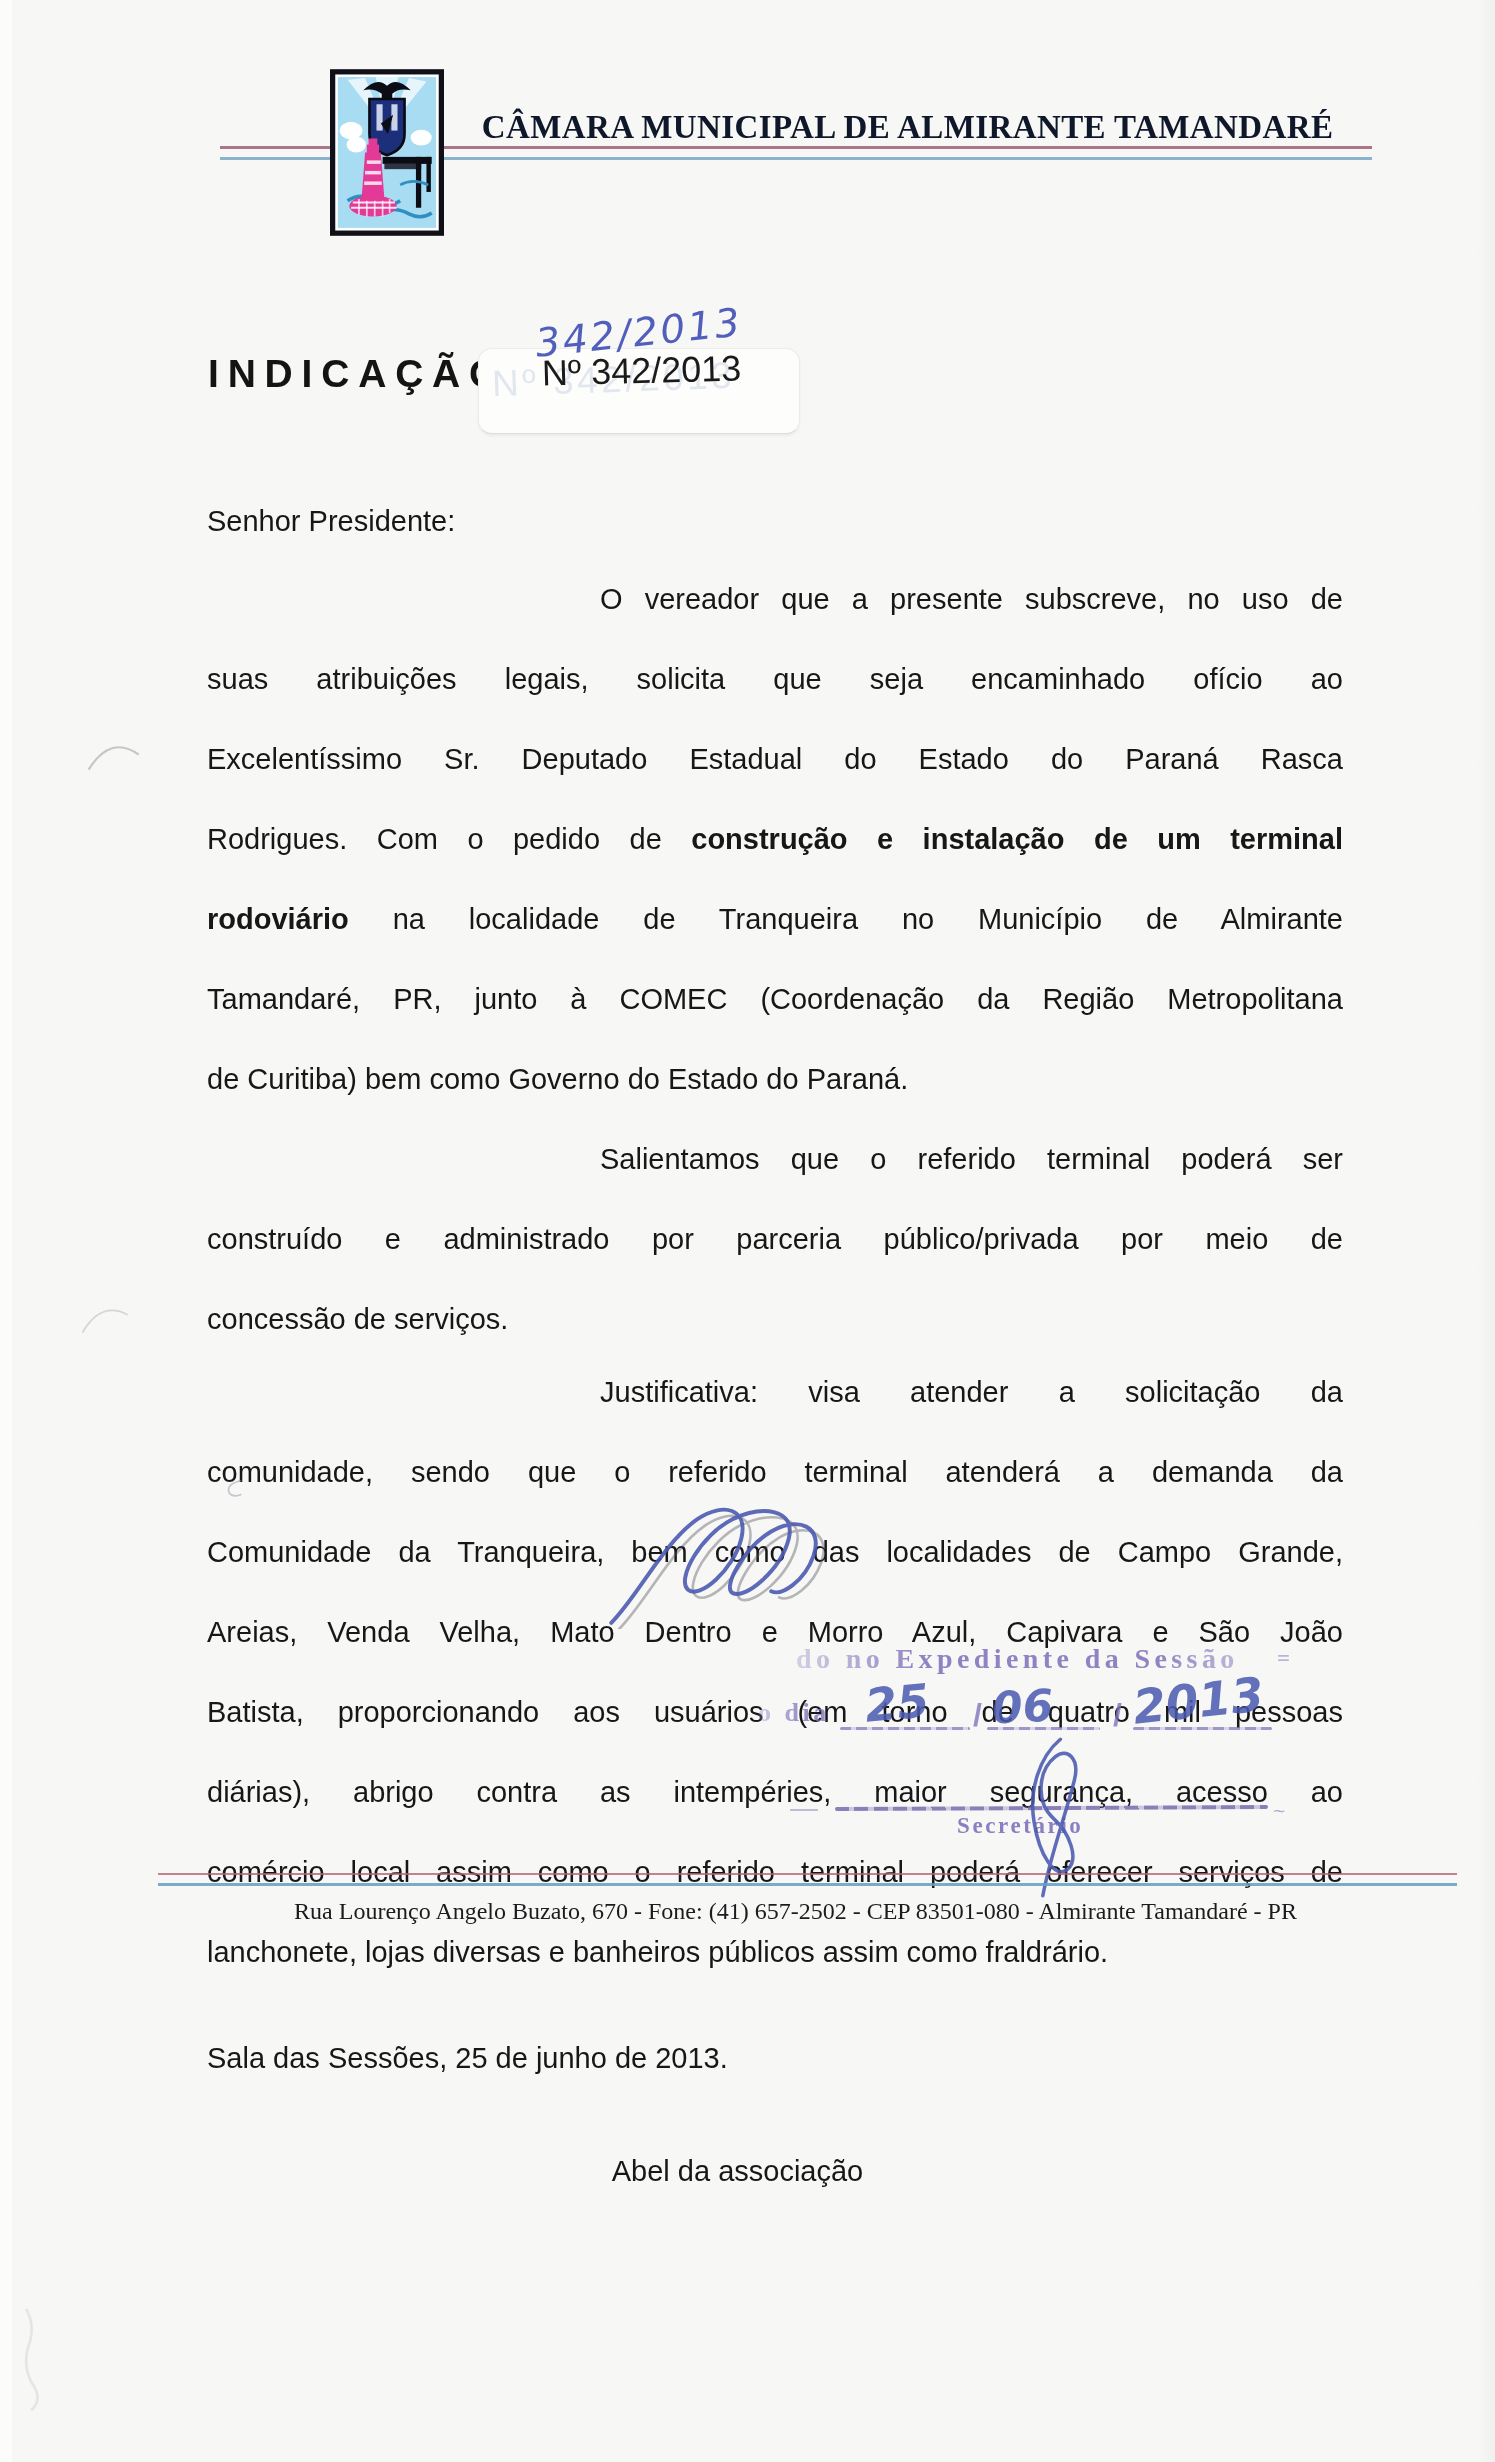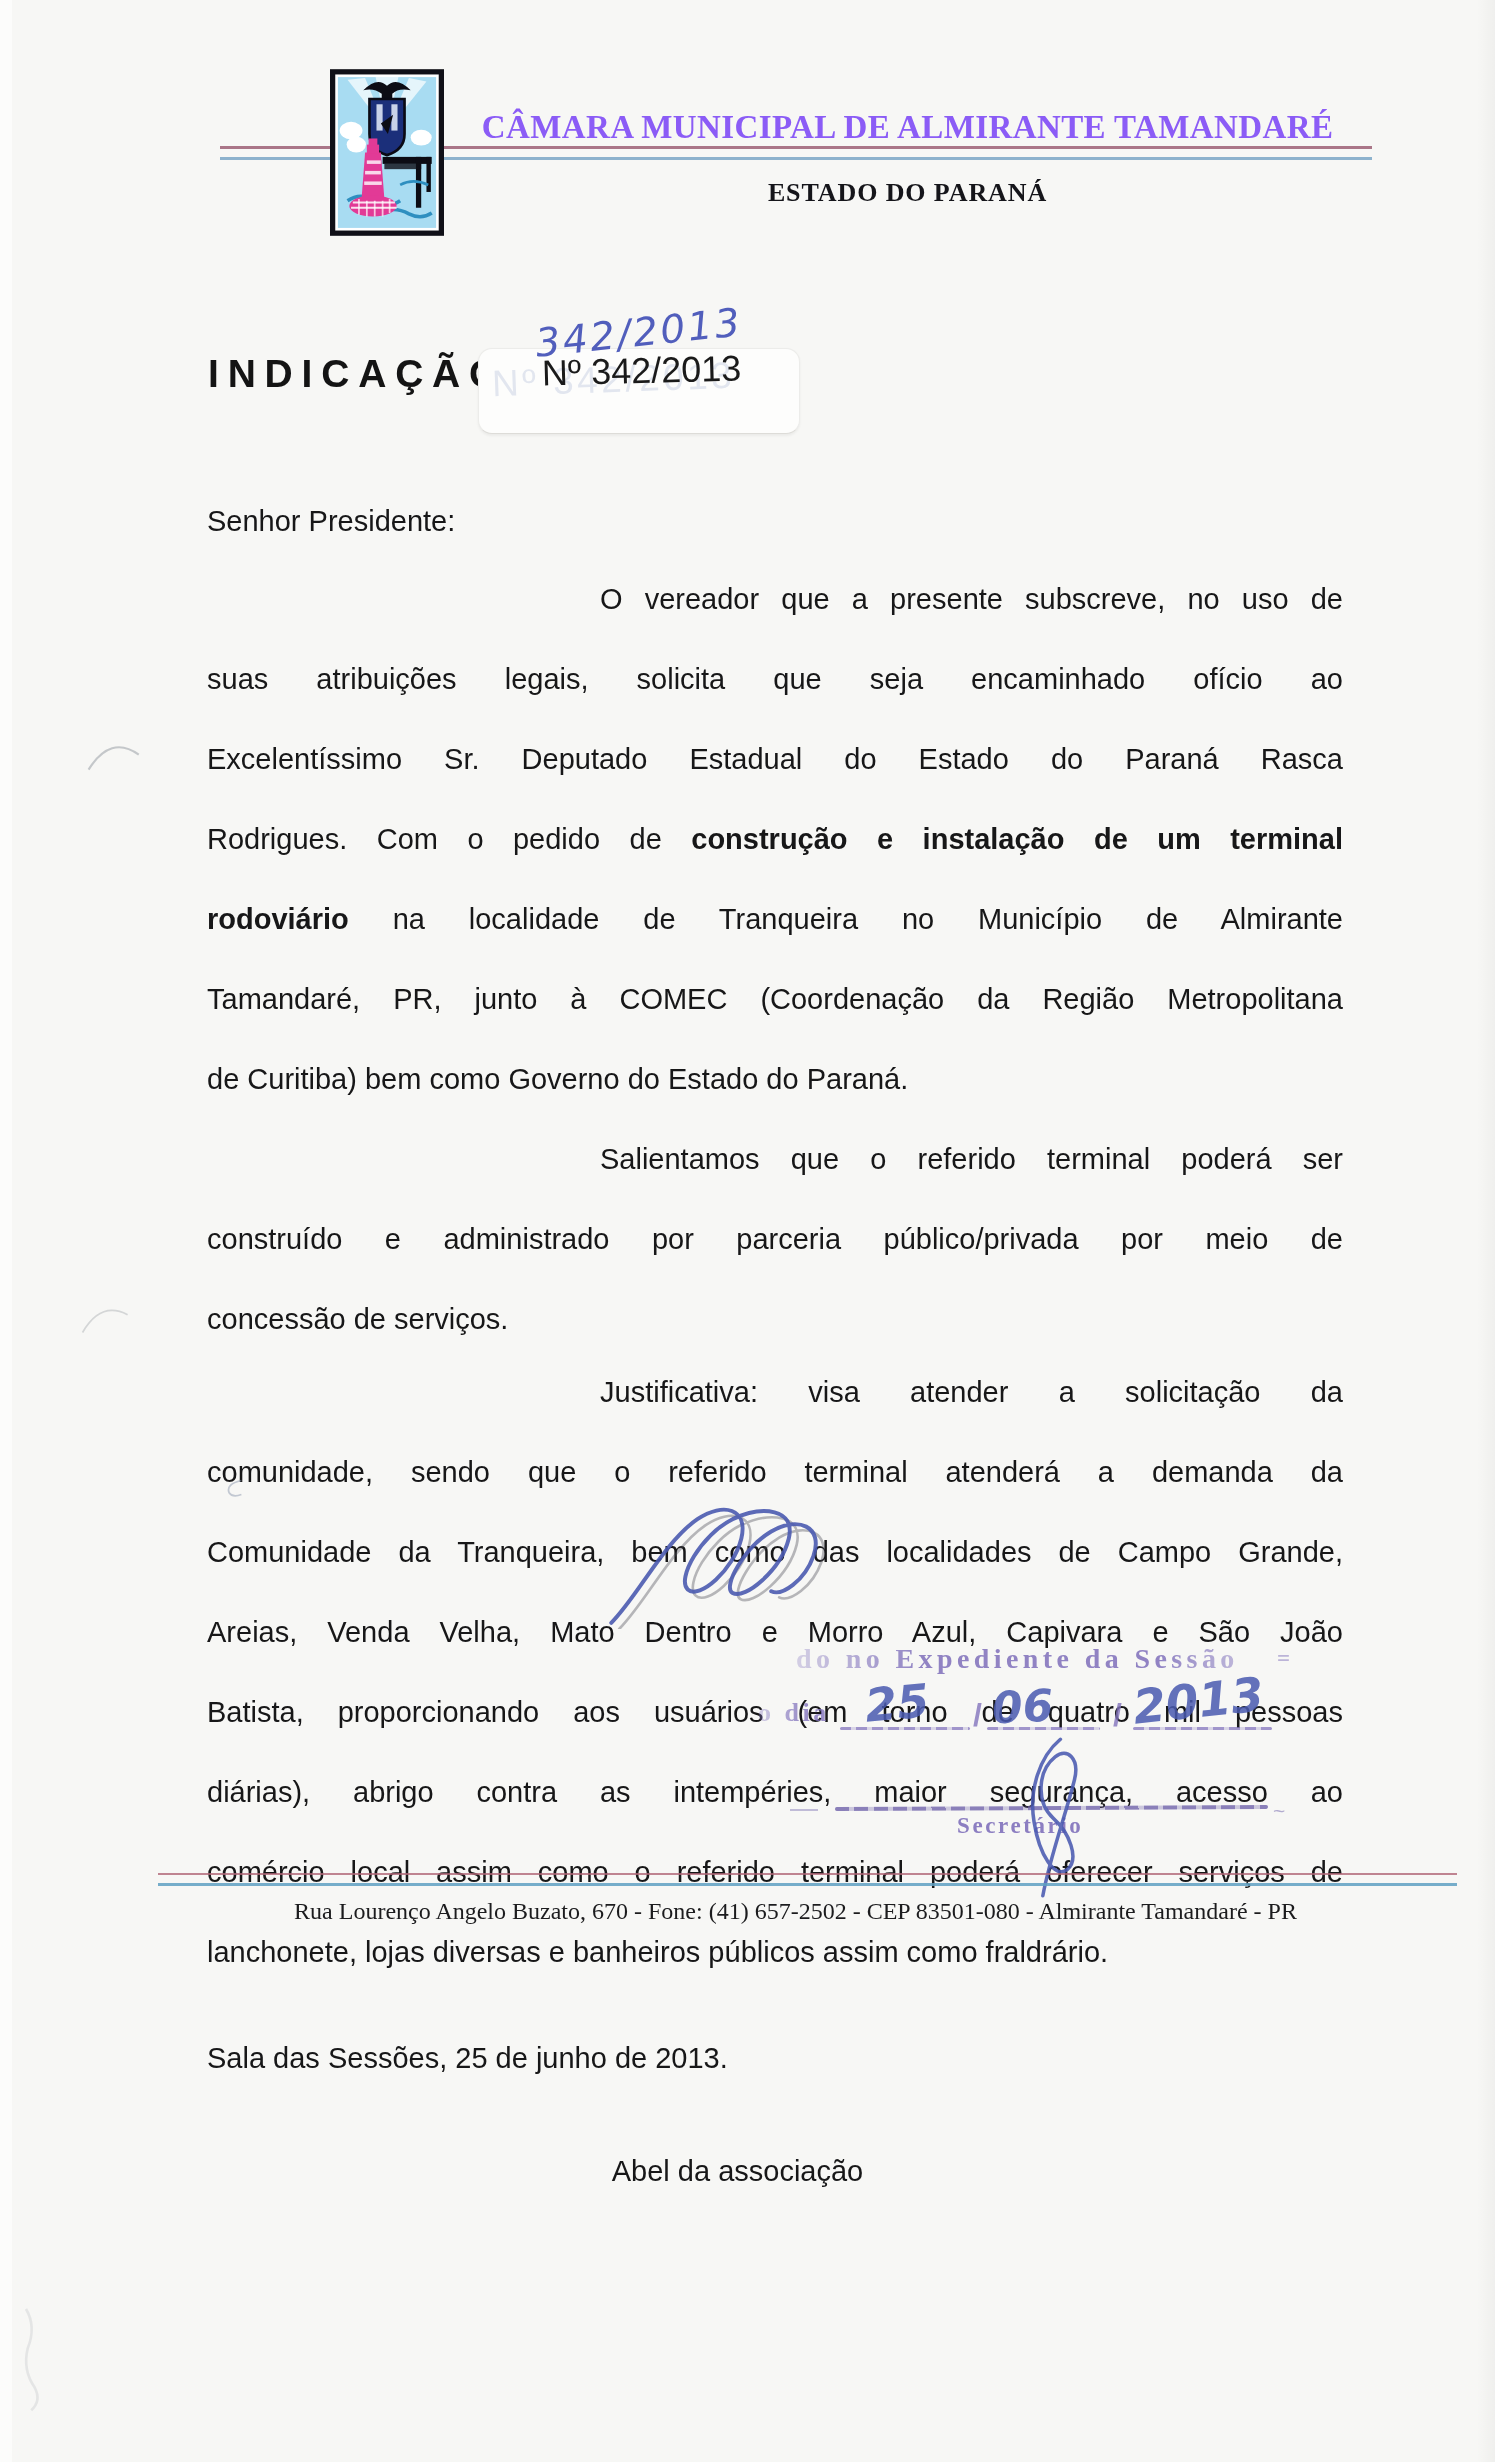--- a/index.html
+++ b/index.html
@@ -4,21 +4,21 @@
 <style>
   html,body{margin:0;padding:0;background:#e9e9e7;}
   .page{position:relative;width:1495px;height:2462px;background:#f7f7f5;overflow:hidden;
         font-family:"Liberation Sans",sans-serif;color:#1b1b1d;}
   .page::before{content:"";position:absolute;left:0;top:0;width:12.3px;height:100%;background:#fcfcfb;}
   .page::after{content:"";position:absolute;right:0;top:0;width:17.6px;height:100%;
         background:linear-gradient(270deg,rgba(0,0,0,.03),rgba(0,0,0,0));pointer-events:none;}
 
   
   .hdr-title{position:absolute;left:443px;top:109px;width:929px;text-align:center;
-        font-family:"Liberation Serif",serif;font-weight:bold;font-size:33px;color:#8b5cf6;
+        font-family:"Liberation Serif",serif;font-weight:bold;font-size:33px;color:#0f172a;
         letter-spacing:0.4px;white-space:nowrap;}
   .hdr-sub{position:absolute;left:443px;top:178px;width:929px;text-align:center;
         font-family:"Liberation Serif",serif;font-weight:bold;font-size:26px;color:#15151a;letter-spacing:0.9px;}
   .rule-top{position:absolute;left:220px;top:146px;width:1152px;height:2.6px;background:var(--rule_top);opacity:.85;}
   .rule-bot{position:absolute;left:220px;top:157px;width:1152px;height:2.6px;background:var(--rule_bottom);opacity:.85;}
   .logo{position:absolute;left:330px;top:69px;width:114px;height:167px;z-index:3;}
 
   
   .doc-label{position:absolute;left:208px;top:352px;font-size:39px;font-weight:600;
         letter-spacing:8.8px;color:#141414;white-space:nowrap;}
@@ -117,21 +117,20 @@
     <rect x="44" y="79" width="10" height="8" fill="#e23a96"></rect>
     <rect x="42" y="104" width="16" height="4" fill="#ffffff" opacity=".8"></rect>
     <rect x="40" y="116" width="18" height="4" fill="#ffffff" opacity=".8"></rect>
     <rect x="39" y="128" width="20" height="4" fill="#ffffff" opacity=".8"></rect>
     <ellipse cx="49" cy="156" rx="27" ry="12" fill="#e23a96"></ellipse>
     <path d="M26 152 L74 152 M24 158 L76 158" stroke="#ffffff" stroke-width="2.5" opacity=".85"></path>
     <path d="M33 148 L33 166 M42 150 L42 168 M51 150 L51 168 M60 150 L60 168 M68 148 L68 164" stroke="#ffffff" stroke-width="2" opacity=".7"></path>
   </svg>
 
   <div class="hdr-title">CÂMARA MUNICIPAL DE ALMIRANTE TAMANDARÉ</div>
-  <div class="hdr-sub">ESTADO DO PARANÁ</div>
 
   <div class="doc-label">INDICAÇÃO</div>
   <div class="sticker"></div>
   <div class="num-ghost">Nº 342/2013</div>
   <div class="num-print">Nº 342/2013</div>
   <div class="num-hand hand">342/2013</div>
 
   <div class="body-text">
     <div class="line last">Senhor Presidente:</div>
     <div class="para p1">

